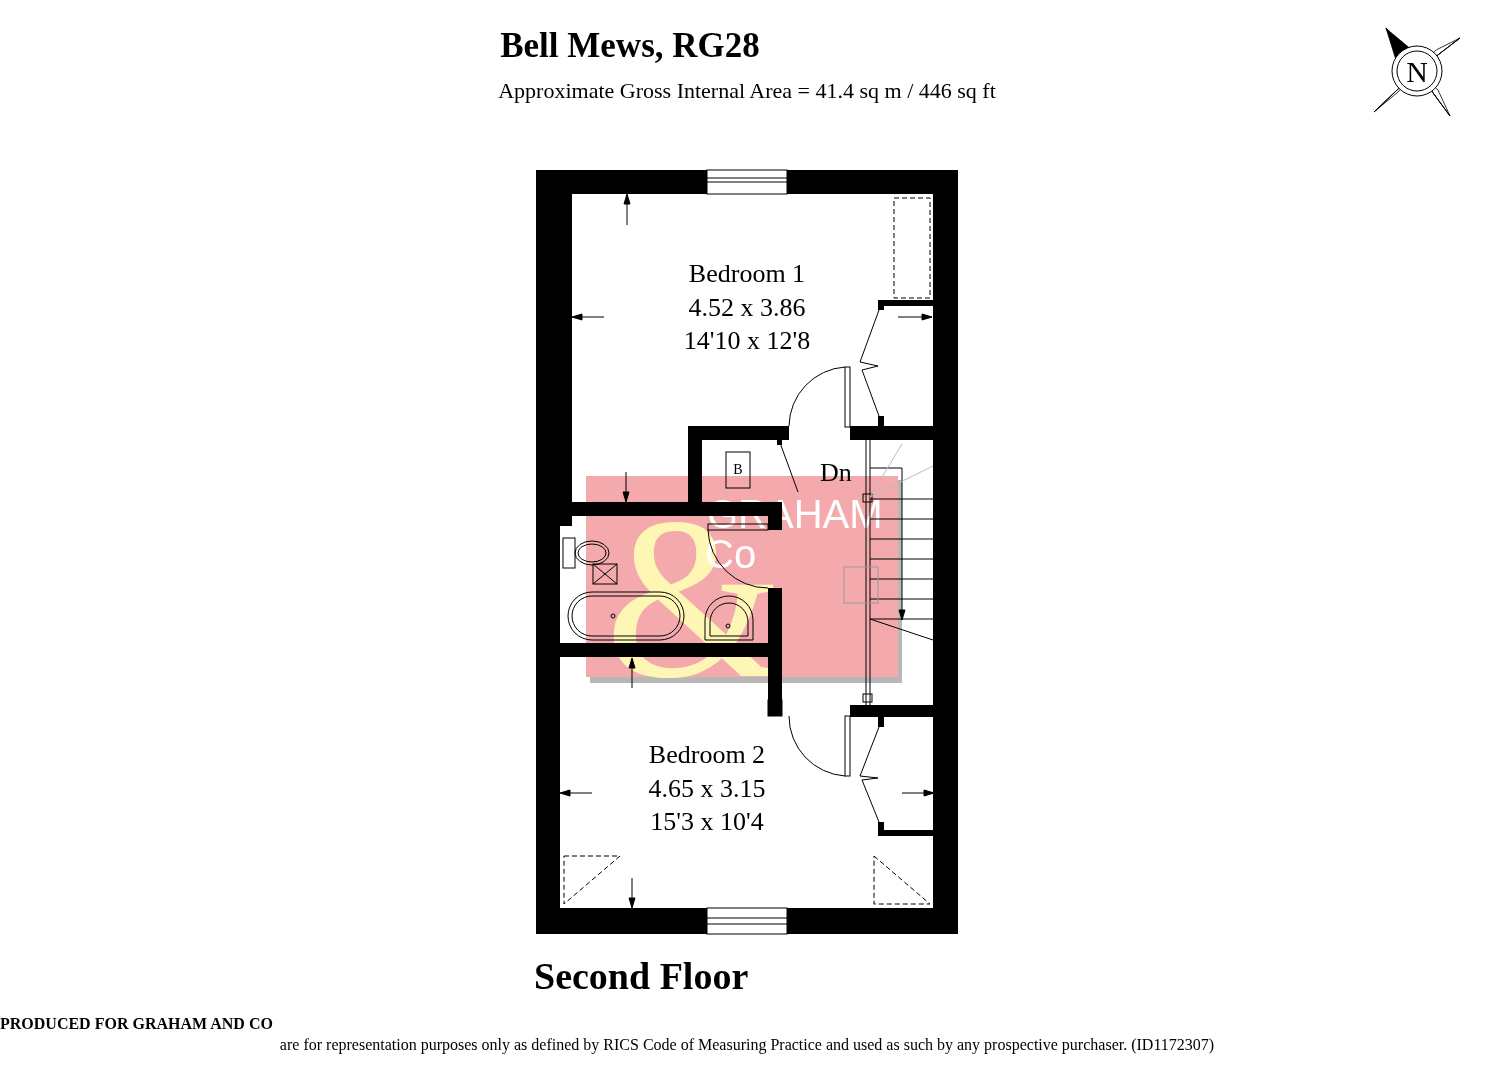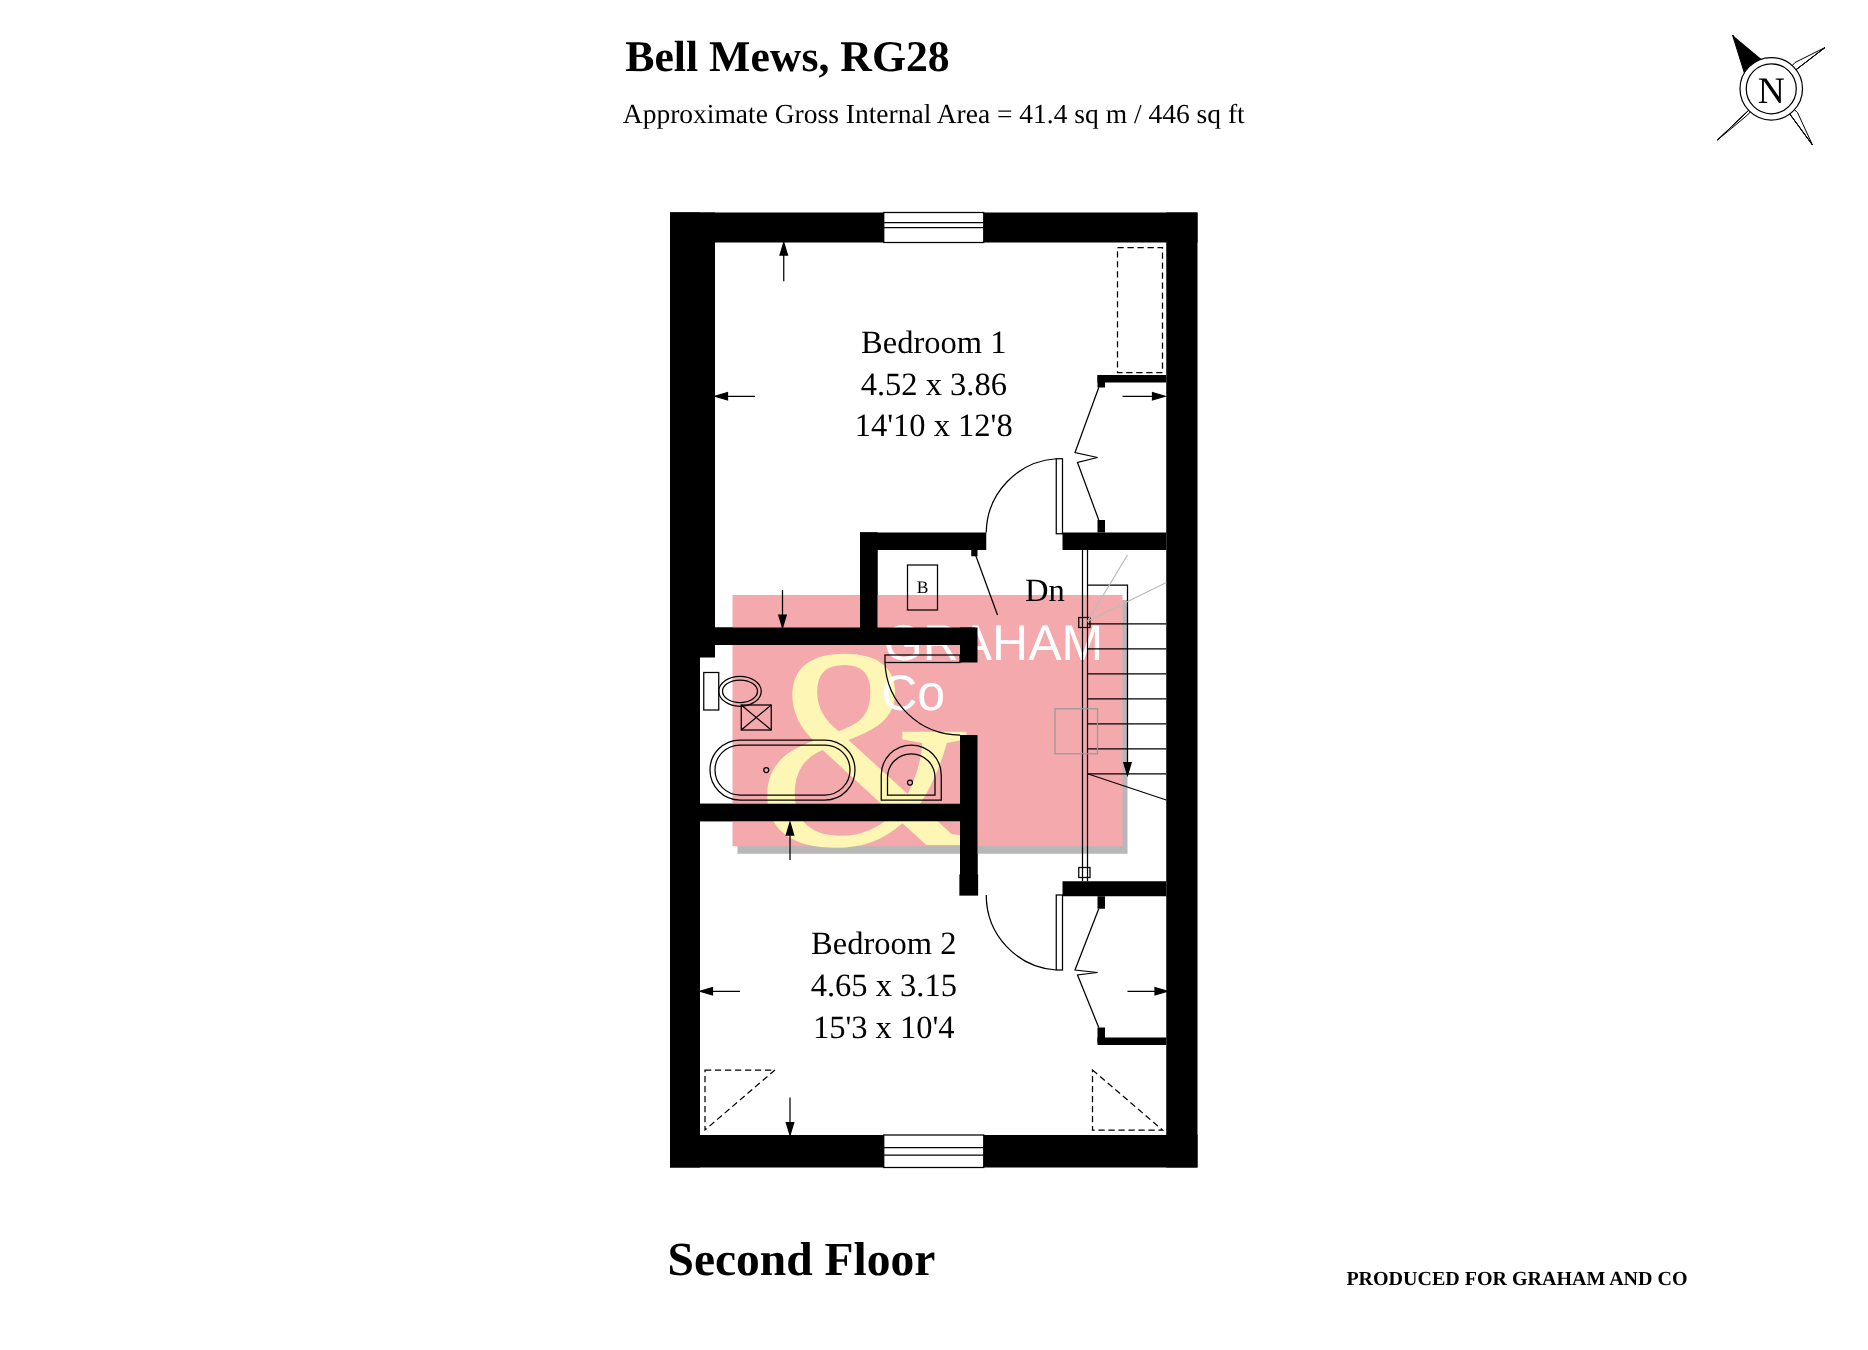--- a/index.html
+++ b/index.html
@@ -1,22 +1,22 @@
 <!DOCTYPE html>
 <html><head>
 <meta charset="utf-8">
 <style>
   html, body { margin:0; padding:0; background:#ffffff; }
   body { width:1494px; height:1080px; position:relative; overflow:hidden; font-family:"Liberation Serif", serif; color:#000; }
   .title { position:absolute; left:0; width:1260px; top:26px; text-align:center; font-weight:bold; font-size:35px; }
   .subtitle { position:absolute; left:0; width:1494px; top:78px; text-align:center; font-size:22px; }
   .compass { position:absolute; left:1370px; top:24px; width:94px; height:94px; }
   .plan { position:absolute; left:0; top:0; width:1494px; height:1080px; }
-  .floor-label { position:absolute; left:534px; top:954px; font-weight:bold; font-size:38px;margin-top:32px; }
-  .produced { position:absolute; left:0; width:1350px; top:1015px; text-align:right; font-weight:bold; font-size:16px; }
+  .floor-label { position:absolute; left:534px; top:954px; font-weight:bold; font-size:38px; }
+  .produced { position:absolute; left:0; width:1350px; top:1015px; text-align:left; font-weight:bold; font-size:16px; }
   .disclaimer { position:absolute; left:180px; width:1134px; top:1035px; text-align:center; font-size:16px; line-height:20px; }
   .room-label { font-family:"Liberation Serif", serif; font-size:26px; fill:#000; }
   .dn-label { font-family:"Liberation Serif", serif; font-size:26px; fill:#000; }
   .wm-text { font-family:"Liberation Sans", sans-serif; font-size:40px; fill:#ffffff; }
 </style>
 </head>
 <body>
 
 <div class="title">Bell Mews, RG28</div>
 <div class="subtitle">Approximate Gross Internal Area = 41.4 sq m / 446 sq ft</div>
@@ -200,13 +200,14 @@
   <g>
     <text class="room-label" x="707" y="763" text-anchor="middle">Bedroom 2</text>
     <text class="room-label" x="707" y="797" text-anchor="middle">4.65 x 3.15</text>
     <text class="room-label" x="707" y="830" text-anchor="middle">15'3 x 10'4</text>
   </g>
 </svg>
 
 <div class="floor-label">Second Floor</div>
 <div class="produced">PRODUCED FOR GRAHAM AND CO</div>
 <div class="disclaimer">
+  <div>are for representation purposes only as defined by RICS Code of Measuring Practice and used as such by any prospective purchaser. (ID1172307)</div>
 </div>
 
 </body></html>

